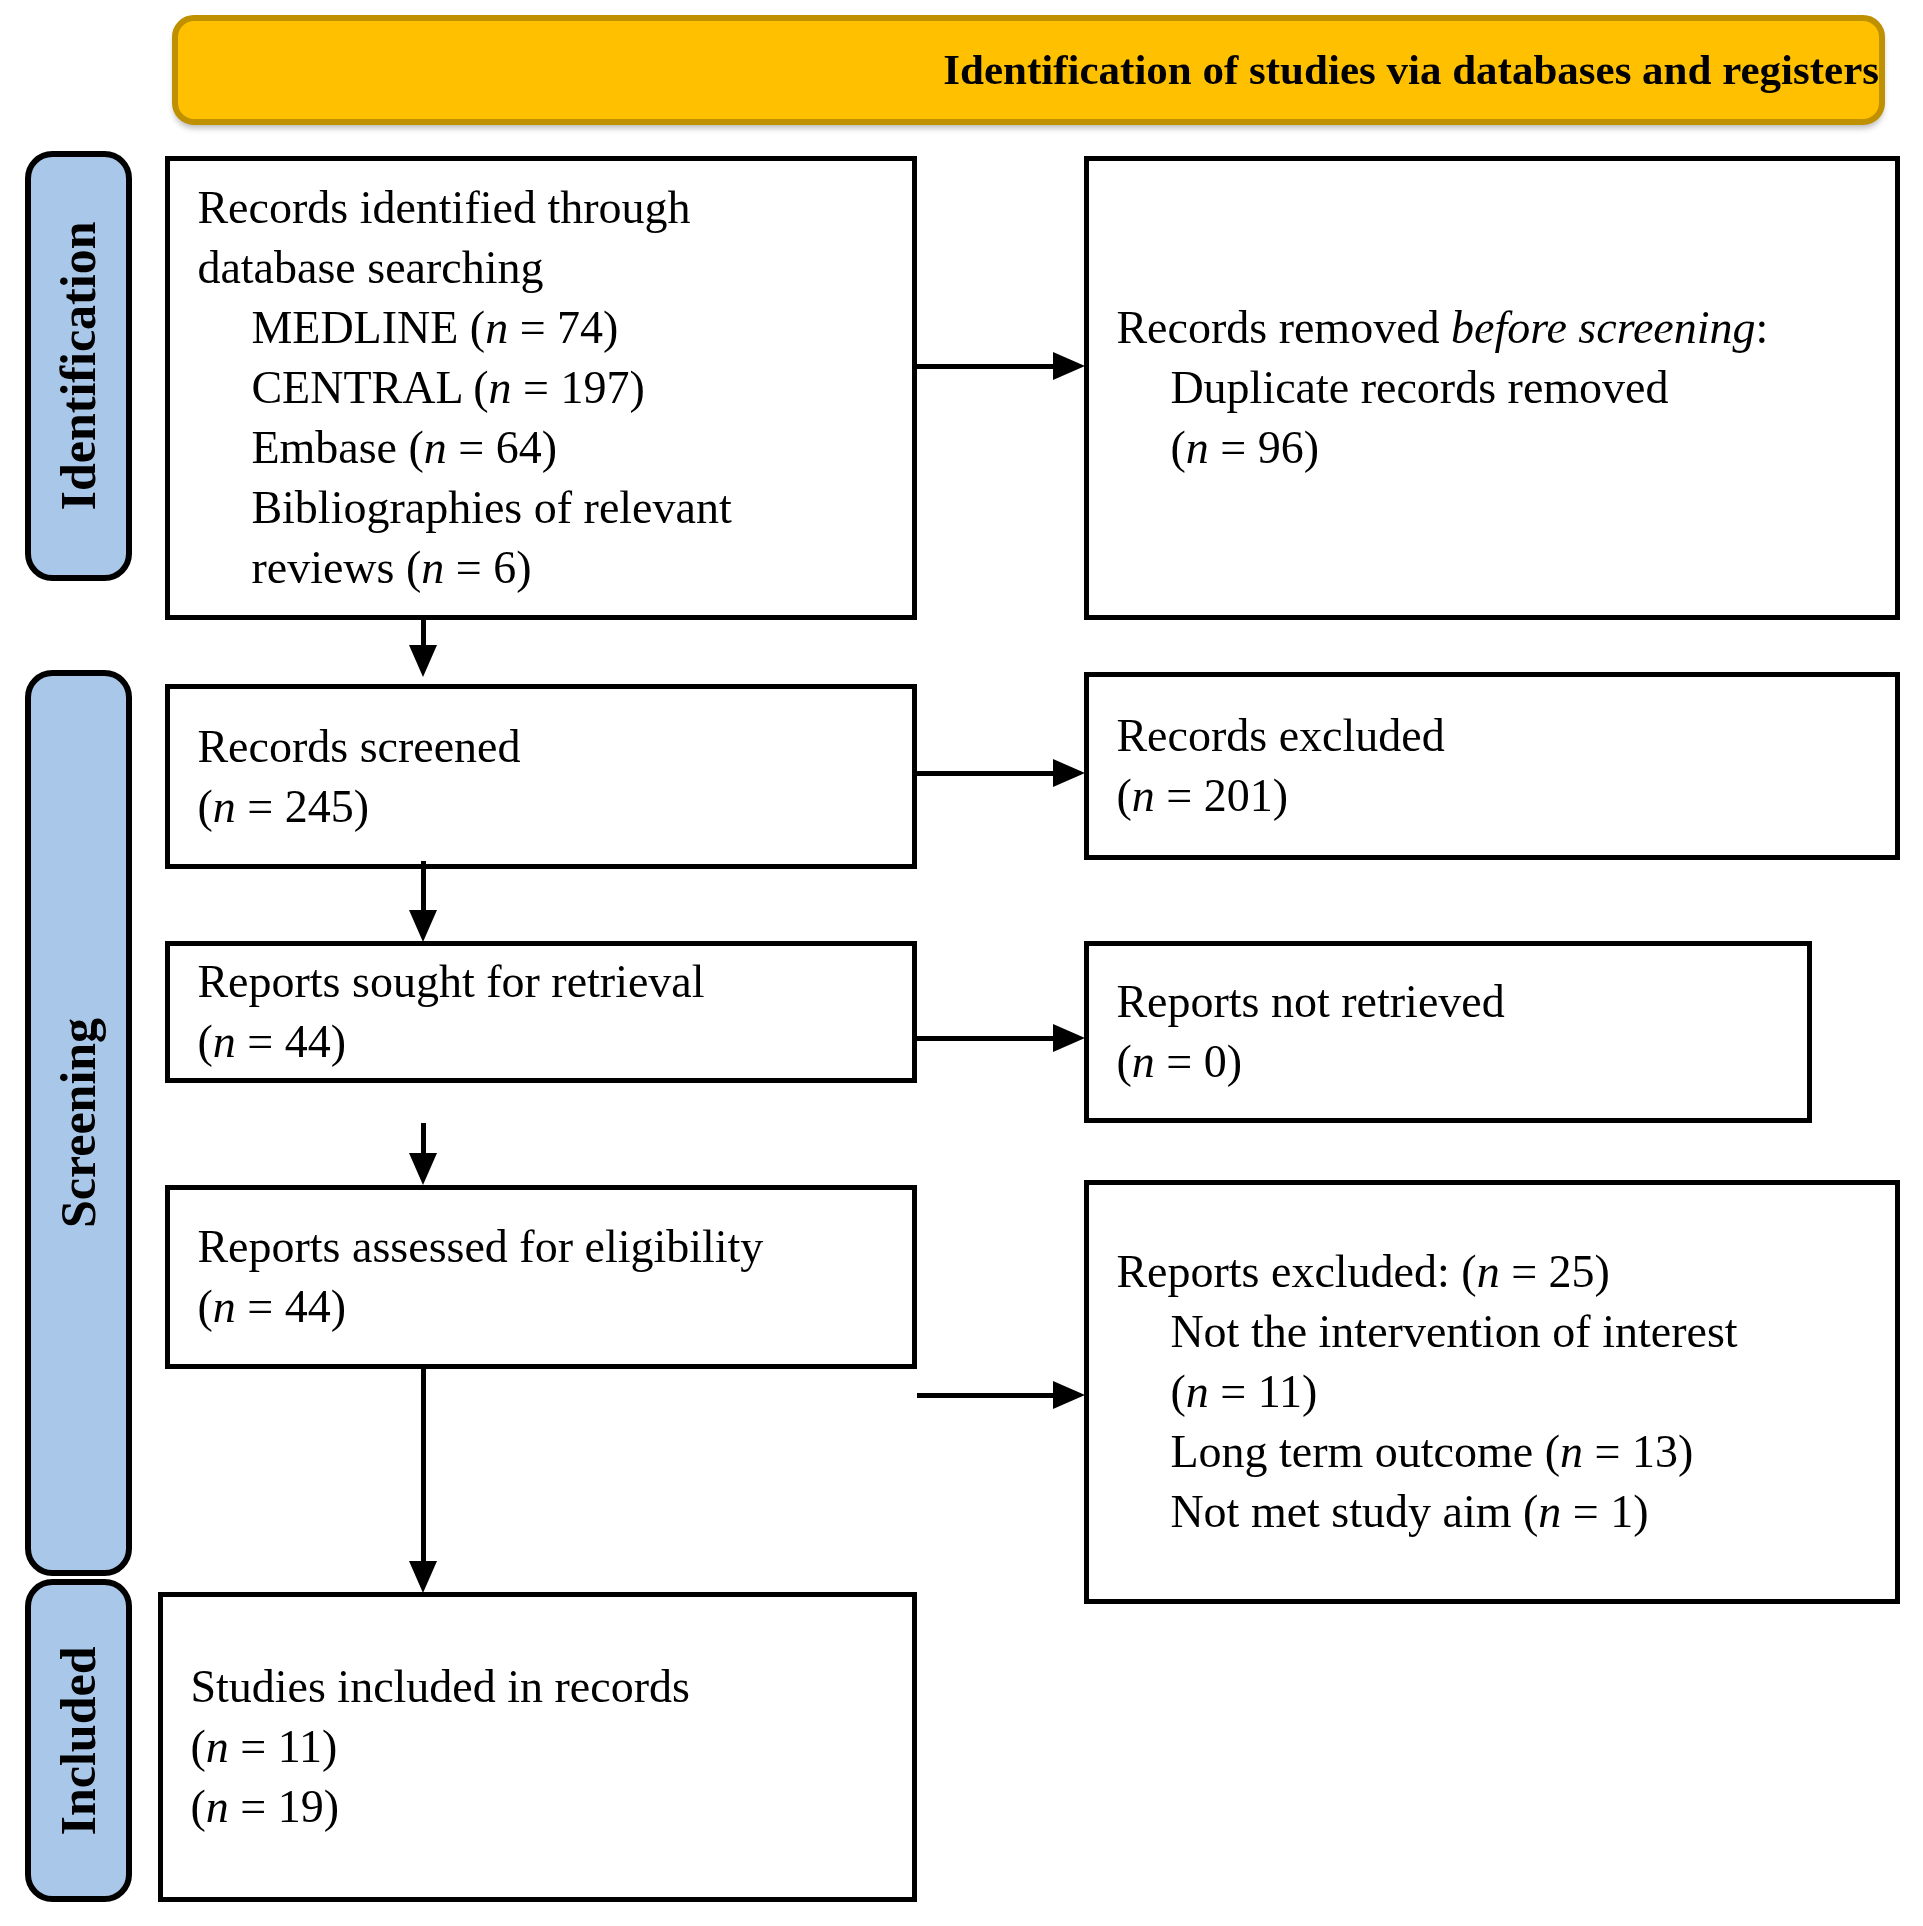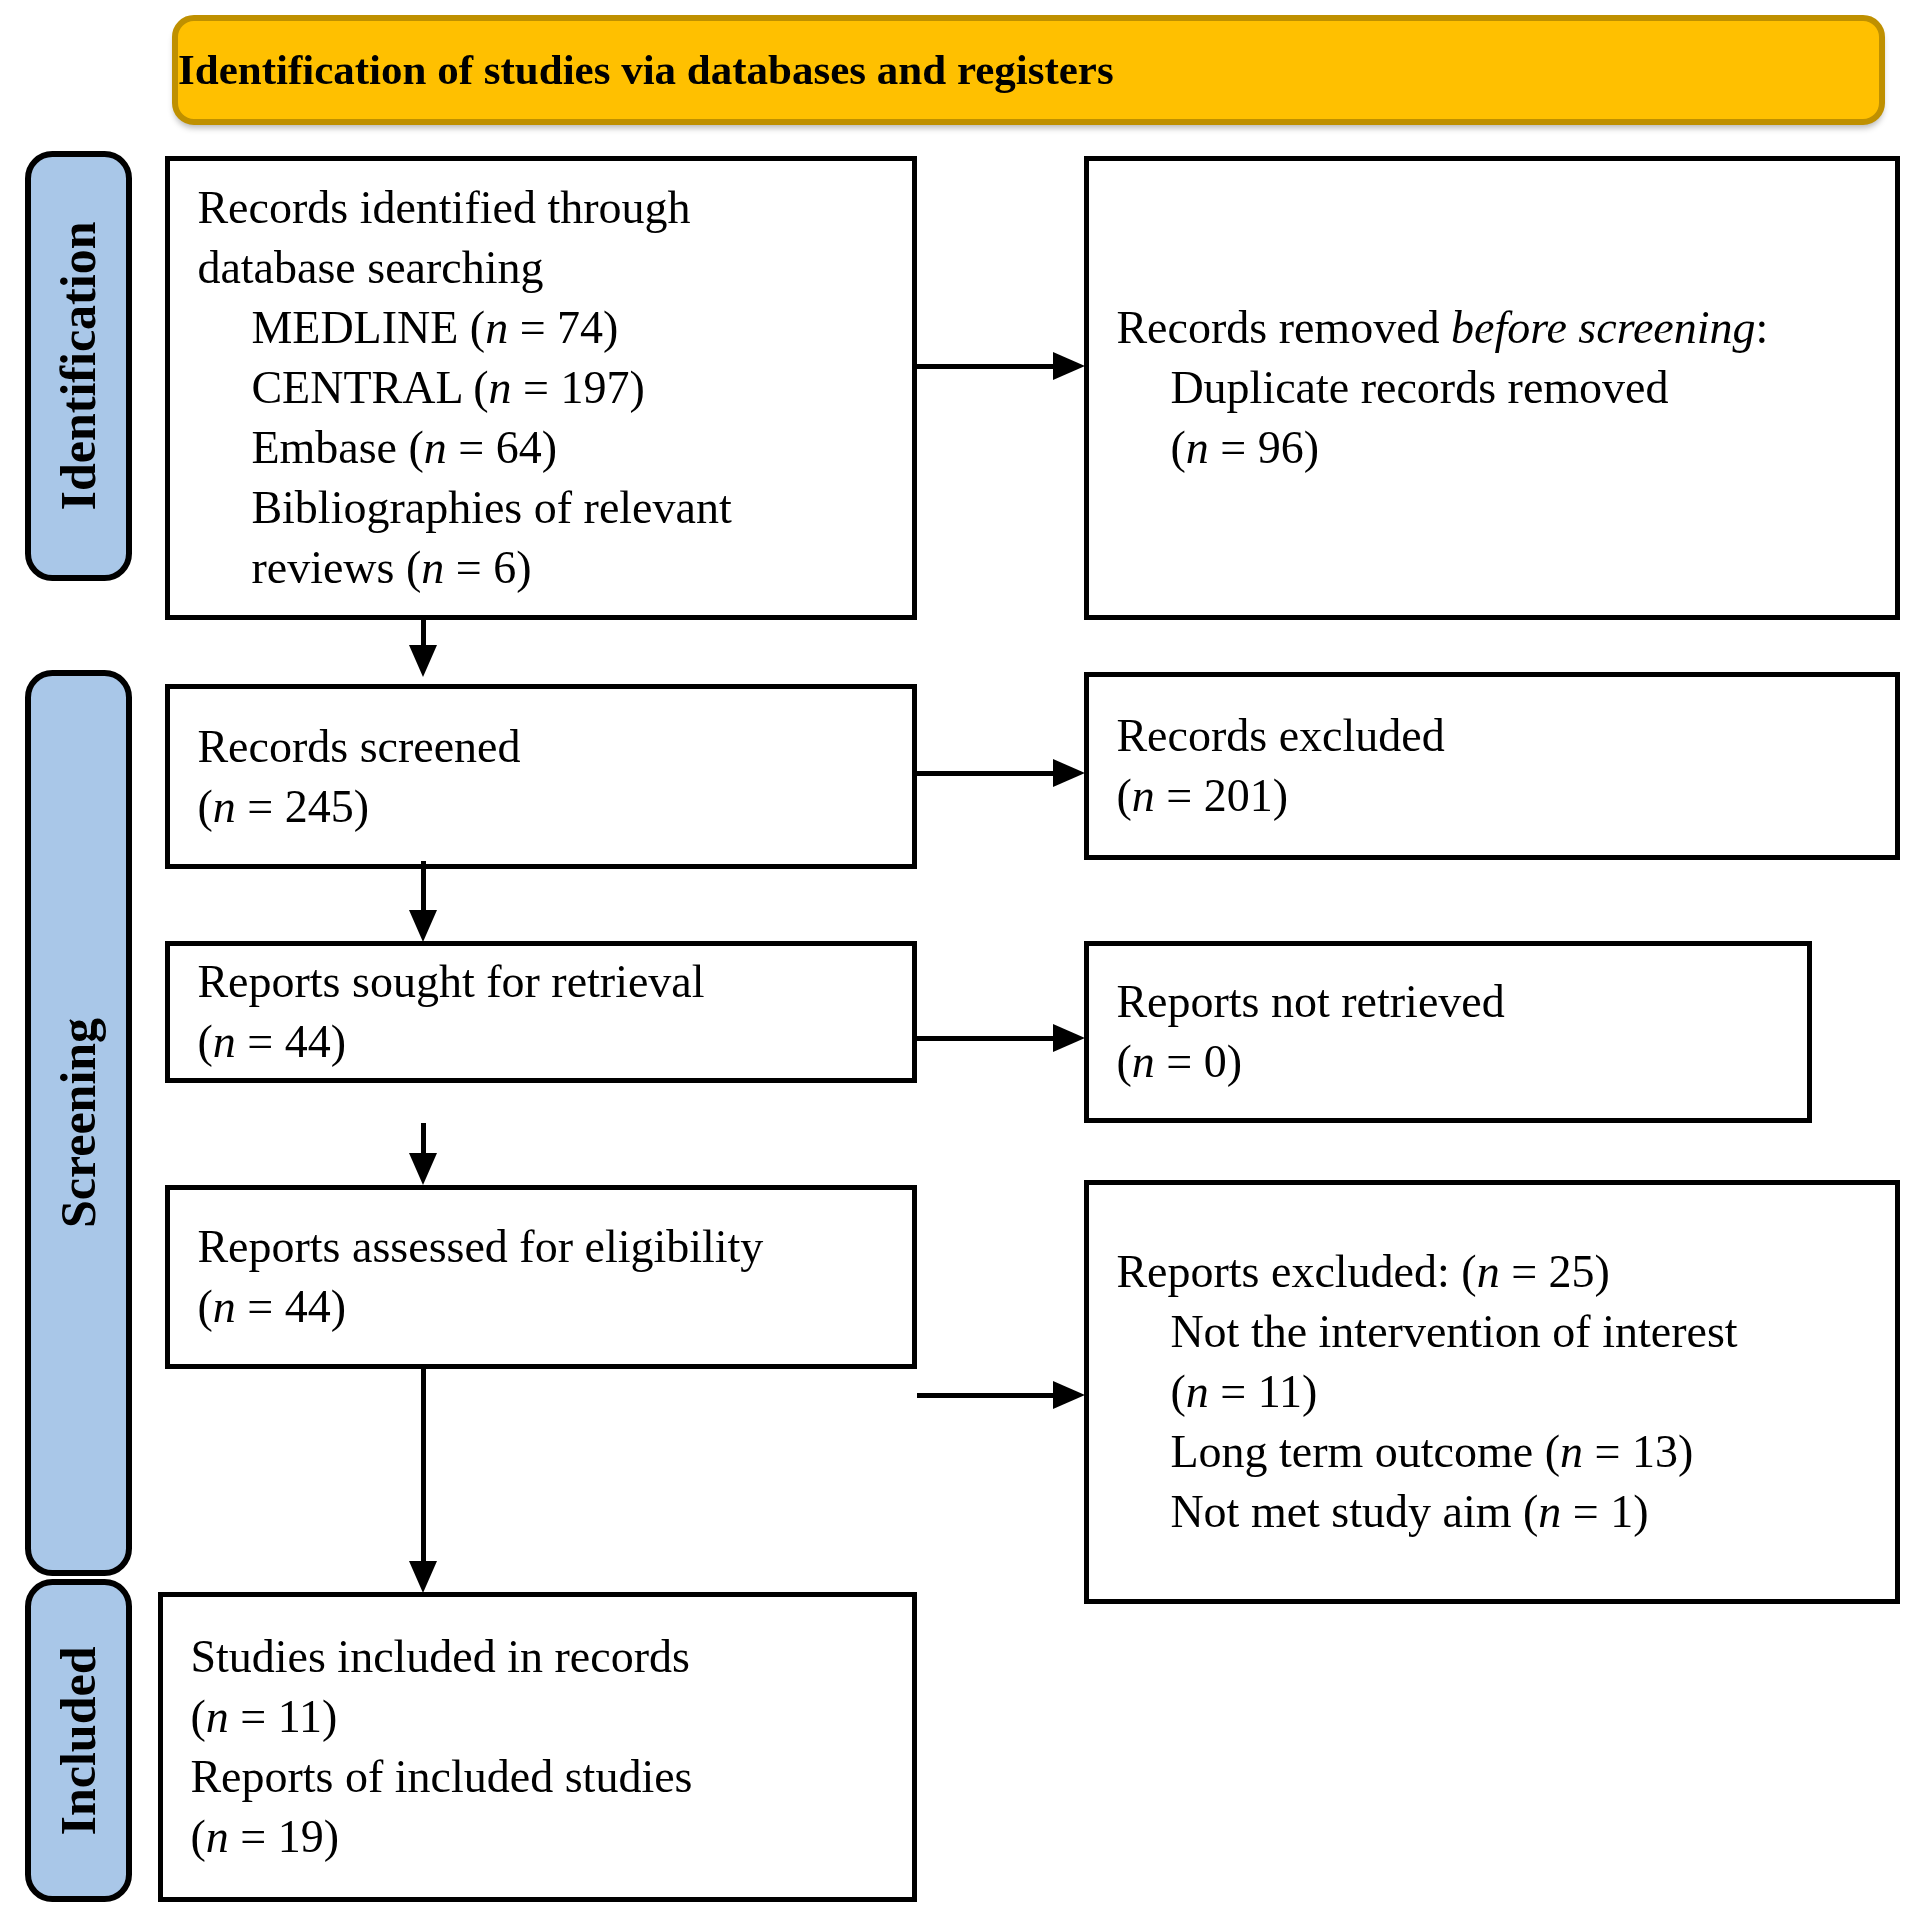--- a/index.html
+++ b/index.html
@@ -26,21 +26,21 @@
   }
 
   
   .banner {
     position: absolute;
     left: 172px; top: 14.6px;
     width: 1713px; height: 110px;
     background: var(--banner-fill);
     border: 6.4px solid var(--banner-border);
     border-radius: 22px;
-    display: flex; align-items: center; justify-content: flex-start;
+    display: flex; align-items: center; justify-content: flex-end;
     box-shadow: 0 5.5px 6.4px -2.7px rgba(0,0,0,0.28);
   }
   .banner-title {
     font-size: 43px;
     font-weight: bold;
     white-space: nowrap;
   }
 
   
   .stage {
@@ -186,21 +186,20 @@
   <div class="fbox" id="box-reports-excluded">
       <div class="line"><span>Reports excluded: (</span><span class="em">n</span><span> = 25)</span></div>
       <div class="line indent"><span>Not the intervention of interest</span></div>
       <div class="line indent"><span>(</span><span class="em">n</span><span> = 11)</span></div>
       <div class="line indent"><span>Long term outcome (</span><span class="em">n</span><span> = 13)</span></div>
       <div class="line indent"><span>Not met study aim (</span><span class="em">n</span><span> = 1)</span></div>
     </div>
   <div class="fbox" id="box-studies-included">
       <div class="line"><span>Studies included in records</span></div>
       <div class="line"><span>(</span><span class="em">n</span><span> = 11)</span></div>
-      <div class="line"><span>Reports of included studies</span></div>
       <div class="line"><span>(</span><span class="em">n</span><span> = 19)</span></div>
     </div>
 
   <div class="varrow" id="arrow-v1"></div>
   <div class="varrow" id="arrow-v2"></div>
   <div class="varrow" id="arrow-v3"></div>
   <div class="varrow" id="arrow-v4"></div>
 
   <div class="harrow" id="arrow-h1"></div>
   <div class="harrow" id="arrow-h2"></div>

